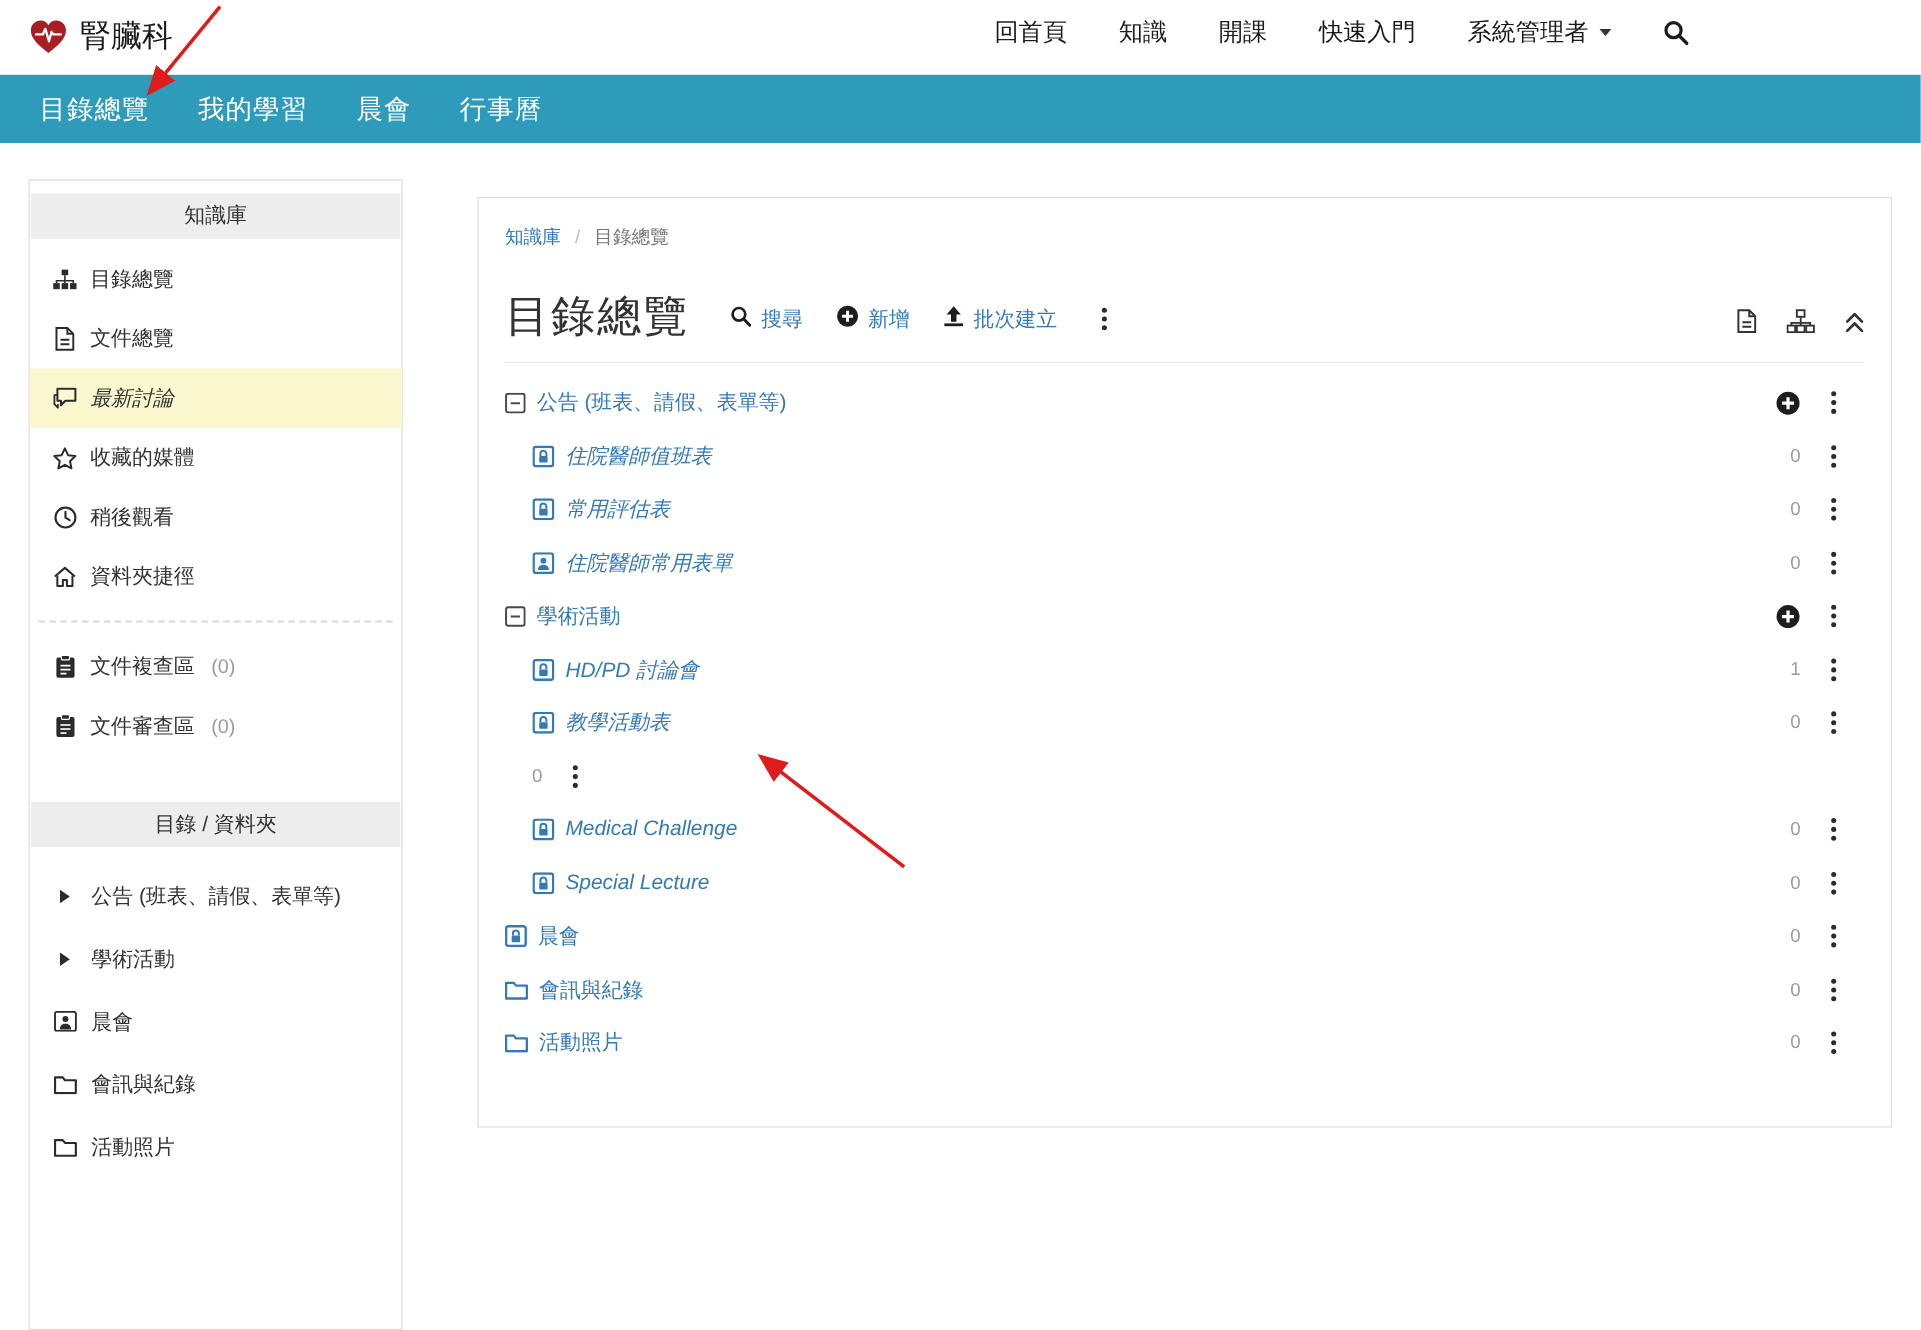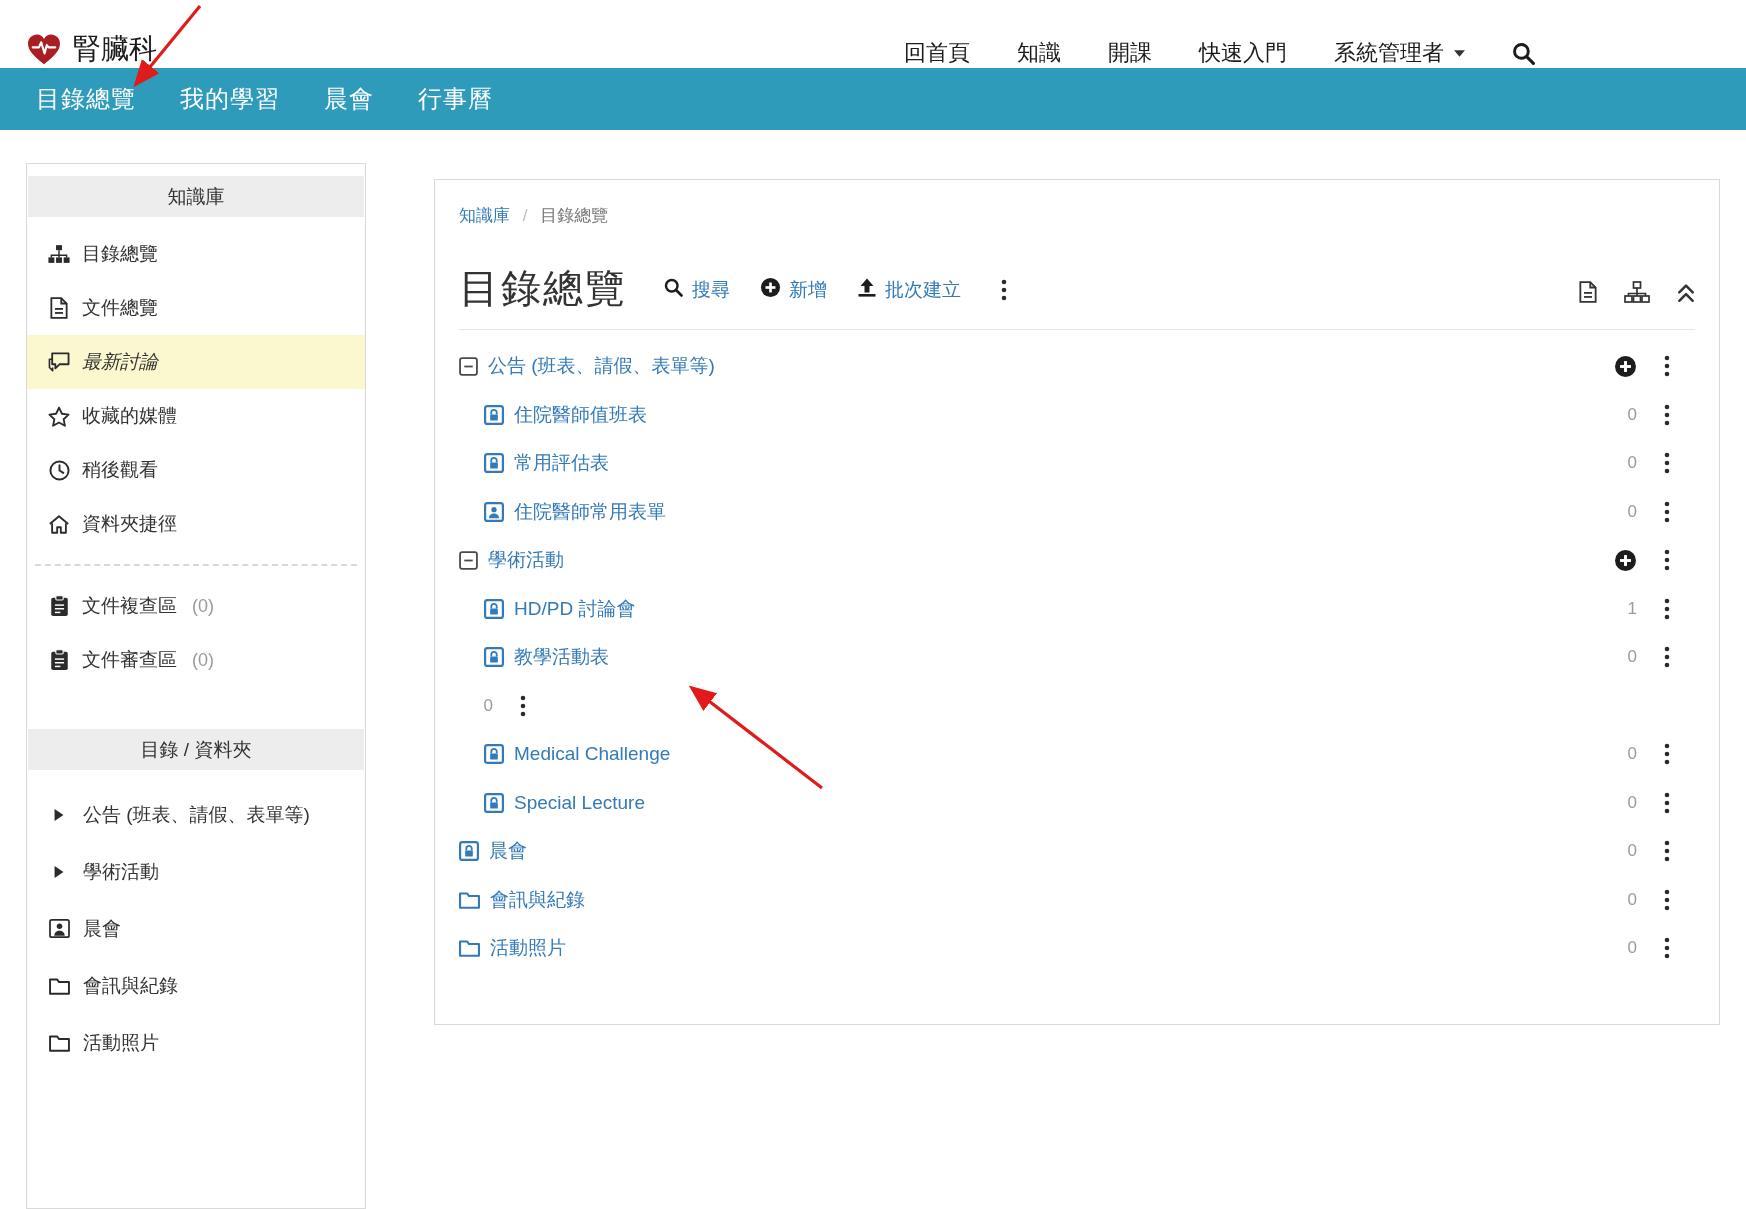--- a/index.html
+++ b/index.html
@@ -6,25 +6,25 @@
   html,body { margin:0; padding:0; }
   body {
     width:1746px; height:1209px; position:relative; overflow:hidden;
     background:#fff; font-family:"Liberation Sans","DejaVu Sans",sans-serif;
     color:#333;
   }
 
   
   .top-header{
     position:absolute; top:0; left:0; width:1566px; height:68px;
-    display:flex; align-items:flex-end; justify-content:space-between;
-    padding:0 30px 0 26px; background:#fff;
+    display:flex; align-items:flex-start; justify-content:space-between;
+    padding:14px 30px 0 26px; background:#fff;
   }
   .brand{ display:flex; align-items:center; gap:11px; font-size:28px; color:#1b1b1b; }
-  .top-nav{ display:flex; align-items:center; gap:47px; font-size:22px; color:#1b1b1b;margin-top:21px; }
+  .top-nav{ display:flex; align-items:center; gap:47px; font-size:22px; color:#1b1b1b; }
   .top-nav .tn-item{ display:inline-flex; align-items:center; gap:9px; cursor:pointer; white-space:nowrap; }
   .top-search{ margin-left:-2px; display:inline-flex; cursor:pointer; }
 
   
   .navbar{
     position:absolute; top:68px; left:0; width:1746px; height:62px;
     background:#2e9bba; display:flex; align-items:center; padding:0 14px;
   }
   .nav-item{
     padding:0 22px; height:100%; display:flex; align-items:center; gap:10px;
@@ -69,21 +69,21 @@
   .t-kebab{ margin-left:4px; cursor:pointer; display:inline-flex; padding:0 6px; }
   .title-spacer{ flex:1; }
   .toolbar-right{ display:flex; align-items:flex-end; gap:27px; padding-bottom:8px; }
   .tb-icon{ cursor:pointer; display:inline-flex; }
 
   .main-hr{ border:none; border-top:1px solid #e6e6e6; margin:18px 24px 10px; }
 
   .tree{ padding:2px 42px 0 24px; }
   .tree-row{ height:48.5px; display:flex; align-items:center; }
   .row-left{ display:flex; align-items:center; gap:10px; flex:1; min-width:0; }
-  .tree-row.lvl1 .row-left{ padding-left:25px; }
+  .tree-row.lvl1 .row-left{ padding-left:25px;font-style:italic; }
   .tree-link{ color:#337ab7; font-size:19px; text-decoration:none; cursor:pointer; white-space:nowrap; }
   .count-cell{ width:34px; text-align:right; color:#9b9b9b; font-size:17px; flex:0 0 34px; }
   .add-cell{ width:34px; display:flex; justify-content:flex-end; flex:0 0 34px; cursor:pointer; }
   .kebab-cell{ width:20px; margin-left:20px; display:flex; justify-content:center; flex:0 0 20px; cursor:pointer; }
   .row-ico{ display:flex; align-items:center; }
 
   
   .arrow-overlay{ position:absolute; left:0; top:0; pointer-events:none; z-index:50; }
 </style>
 </head>

